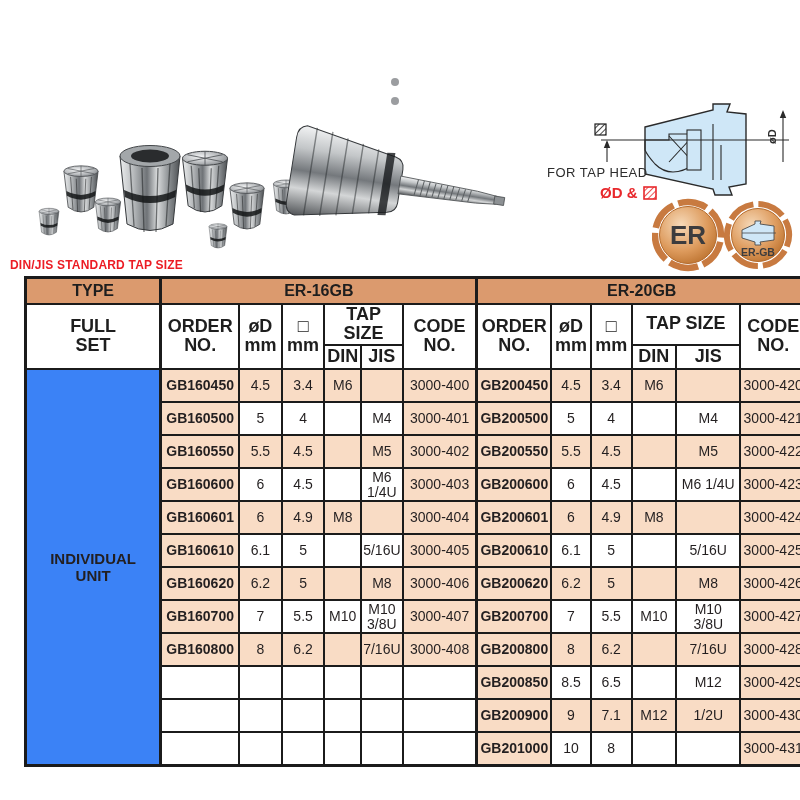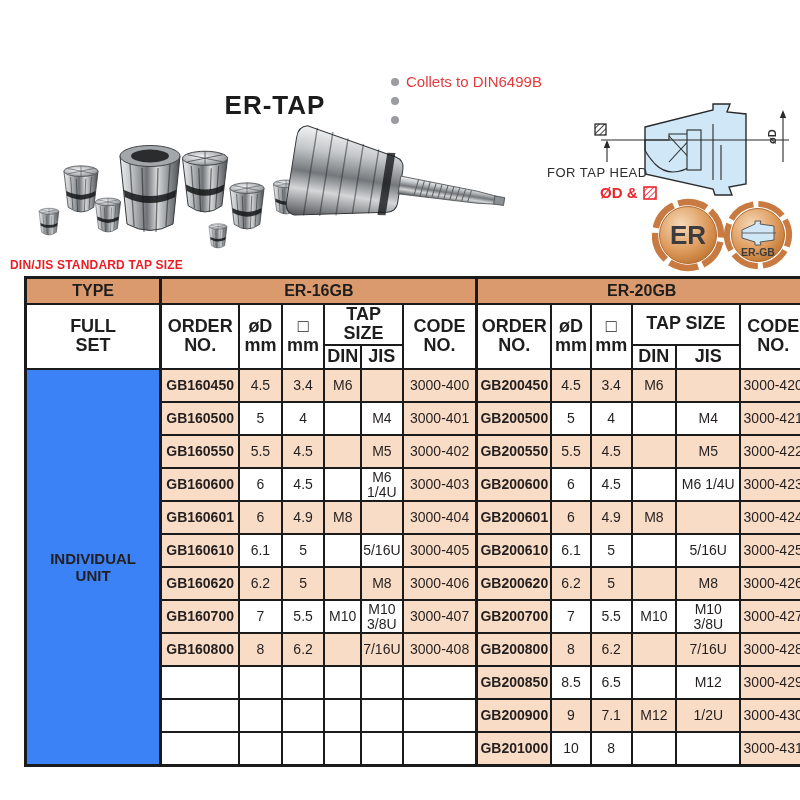--- a/index.html
+++ b/index.html
@@ -111,27 +111,22 @@
         <g transform="translate(112,46)">
           <path d="M0,-9 L78,-6 L98,-4 L98,4 L78,6 L0,9 Z" fill="url(#metH)" stroke="#4a4d50" stroke-width="0.8"></path>
           <g stroke="#5a5e61" stroke-width="1">
             <path d="M18,-8 L16,8 M24,-8 L22,8 M30,-8 L28,8 M36,-7 L34,7 M42,-7 L40,7 M48,-7 L46,7 M54,-7 L52,7 M60,-6 L58,6 M66,-6 L64,6 M72,-6 L70,6"></path>
           </g>
           <rect x="96" y="-4" width="10" height="8" fill="#8d9194" stroke="#4a4d50" stroke-width="0.8"></rect>
         </g>
       </g>
     </svg>
 
-    <div class="er-tap">ER-TAP</div>
 
     <ul class="features">
-      <li>
-        <span class="dot"></span>
-        <span class="feature-text">Collets to DIN6499B</span>
-      </li>
       <li>
         <span class="dot"></span>
       </li>
       <li>
         <span class="dot"></span>
       </li>
     </ul>
 
     <svg class="diagram-svg" width="212" height="108" viewBox="0 0 212 108" aria-hidden="true">
       <defs>

